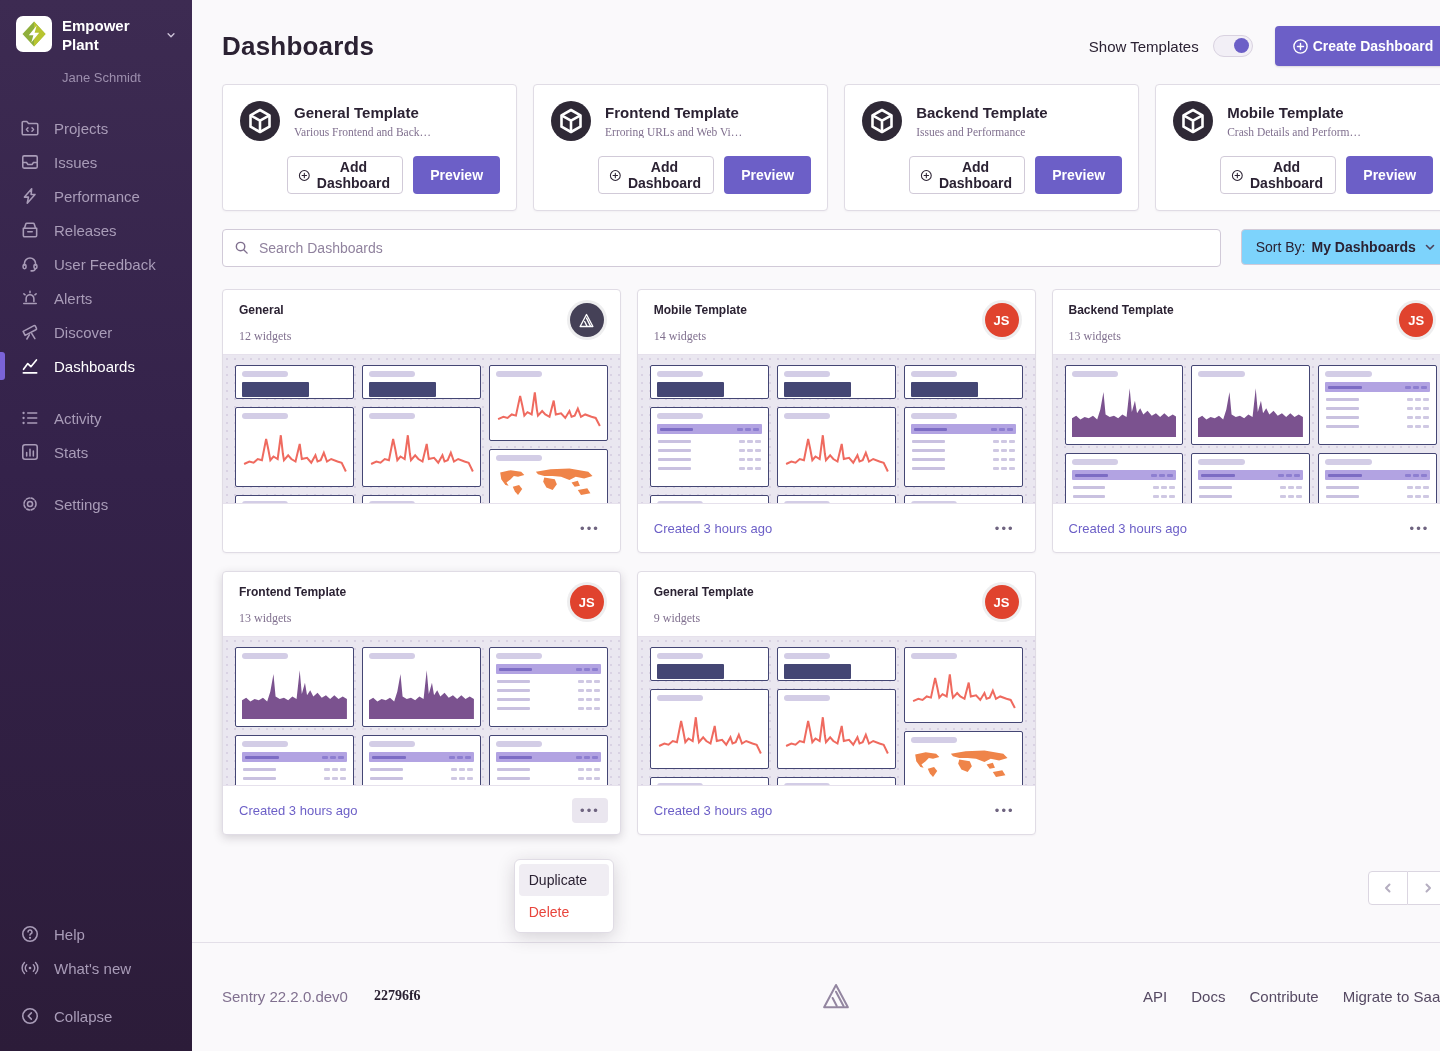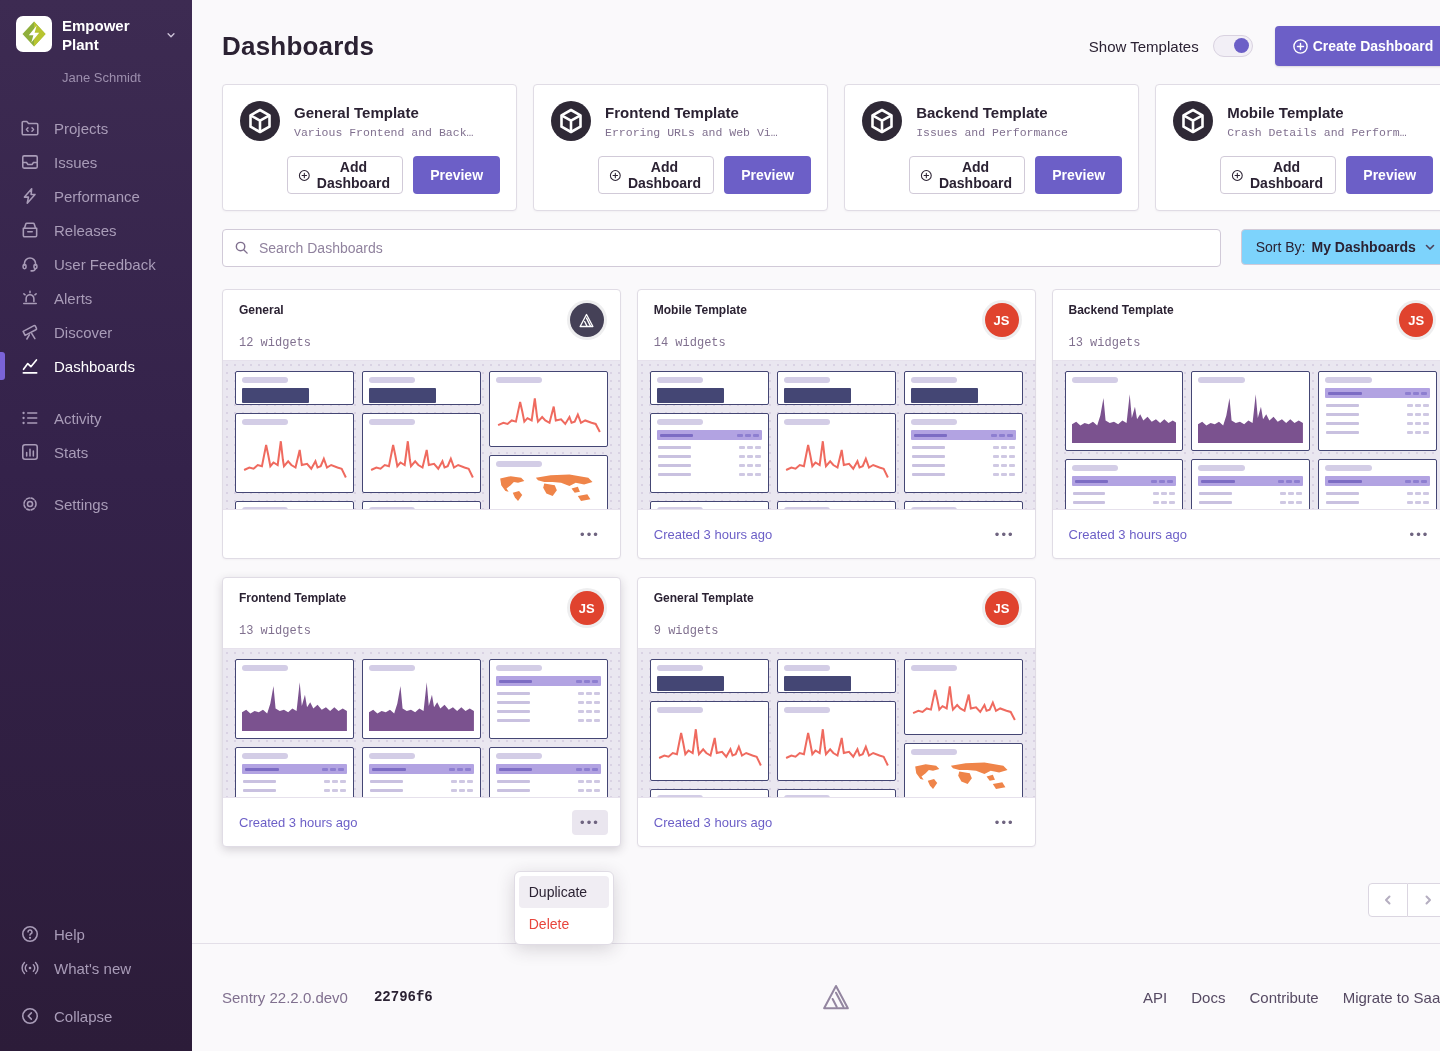--- a/index.html
+++ b/index.html
@@ -1,21 +1,21 @@
 <!DOCTYPE html>
 <html><head>
 <meta charset="utf-8">
 <style>
   * { box-sizing: border-box; margin: 0; padding: 0; }
   html,body { width:1440px; height:1051px; }
   body {
     font-family: "Liberation Sans", sans-serif;
     display:flex; overflow:hidden; background:#faf9fb; color:#2b2233;
   }
-  .mono { font-family:Liberation Mono, monospace; }
+  .mono { font-family:Liberation Serif, serif; }
 
   
   .sidebar {
     width:192px; flex-shrink:0; height:100%;
     background:linear-gradient(180deg,#3d2b52 0%,#34224a 45%,#2c1c39 100%);
     display:flex; flex-direction:column; padding:16px 0 18px;
   }
   .org { display:flex; align-items:flex-start; gap:10px; padding:0 16px; margin-bottom:26px; cursor:pointer; }
   .org-logo { width:36px; height:36px; flex-shrink:0; }
   .org-name { color:#fff; font-weight:700; font-size:15px; display:flex; align-items:center; gap:5px; line-height:19px;}
@@ -80,21 +80,21 @@
   .sort-value { font-weight:700; color:#2b2233; }
   .sort-chev { width:12px; height:12px; color:#4d4158; display:inline-flex; margin-left:2px; }
 
   
   .dash-grid { display:grid; grid-template-columns:repeat(3,1fr); gap:18px 16px; margin-top:22px; }
   .dash-card { background:#fff; border:1px solid #e0dce5; border-radius:4px; position:relative;
                box-shadow:0 1px 2px rgba(43,34,51,.04); }
   .dash-card.hovered { box-shadow:0 3px 10px rgba(43,34,51,.18); }
   .dash-head { display:flex; align-items:flex-start; justify-content:space-between; padding:13px 16px 10px; }
   .dash-title { font-size:12px; font-weight:700; color:#2b2233; }
-  .dash-count { font-size:12px; color:#80708f; margin-top:19px; }
+  .dash-count { font-size:12px; color:#80708f; margin-top:12px; }
   .avatar { width:34px; height:34px; border-radius:50%; display:flex; align-items:center; justify-content:center;
             color:#fff; font-weight:700; font-size:13px; box-shadow:0 0 0 3px rgba(43,34,51,.08); }
   .avatar.red { background:#e0432e; }
   .avatar.dark { background:#454157; }
   .avatar .sv { width:17px; height:17px; color:#fff; }
   .dash-preview {
     height:150px; overflow:hidden; background-color:#eae7f0;
     background-image:radial-gradient(#d9d2e3 1px, transparent 1px); background-size:8px 8px;
     padding:10px 12px; display:flex; gap:8px; border-top:1px solid #e6e1ec; border-bottom:1px solid #e6e1ec;
   }

